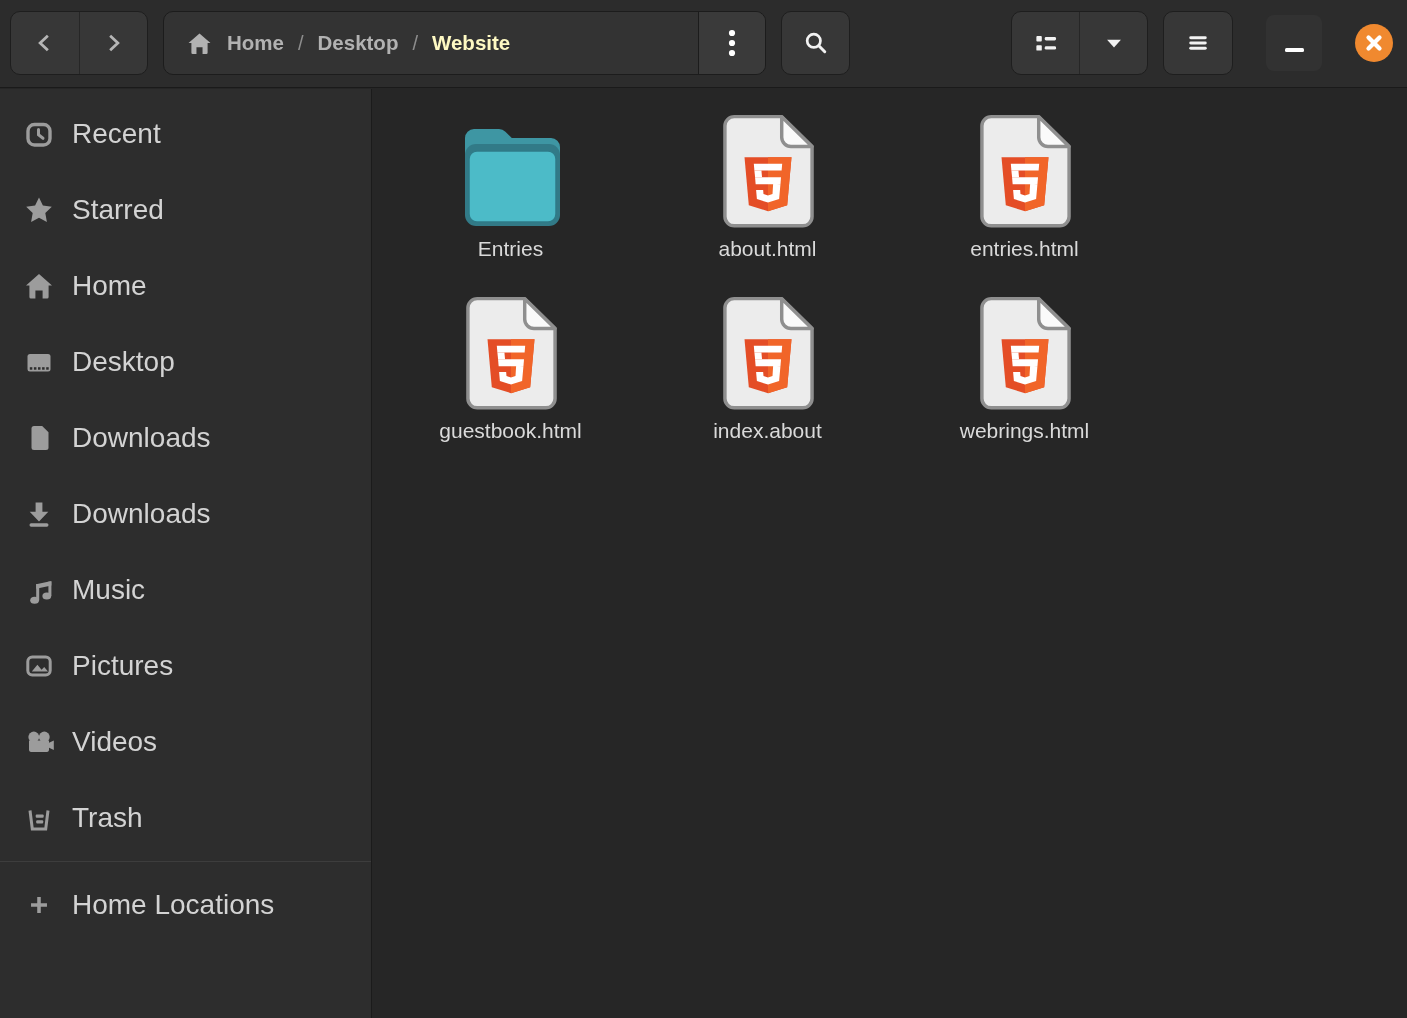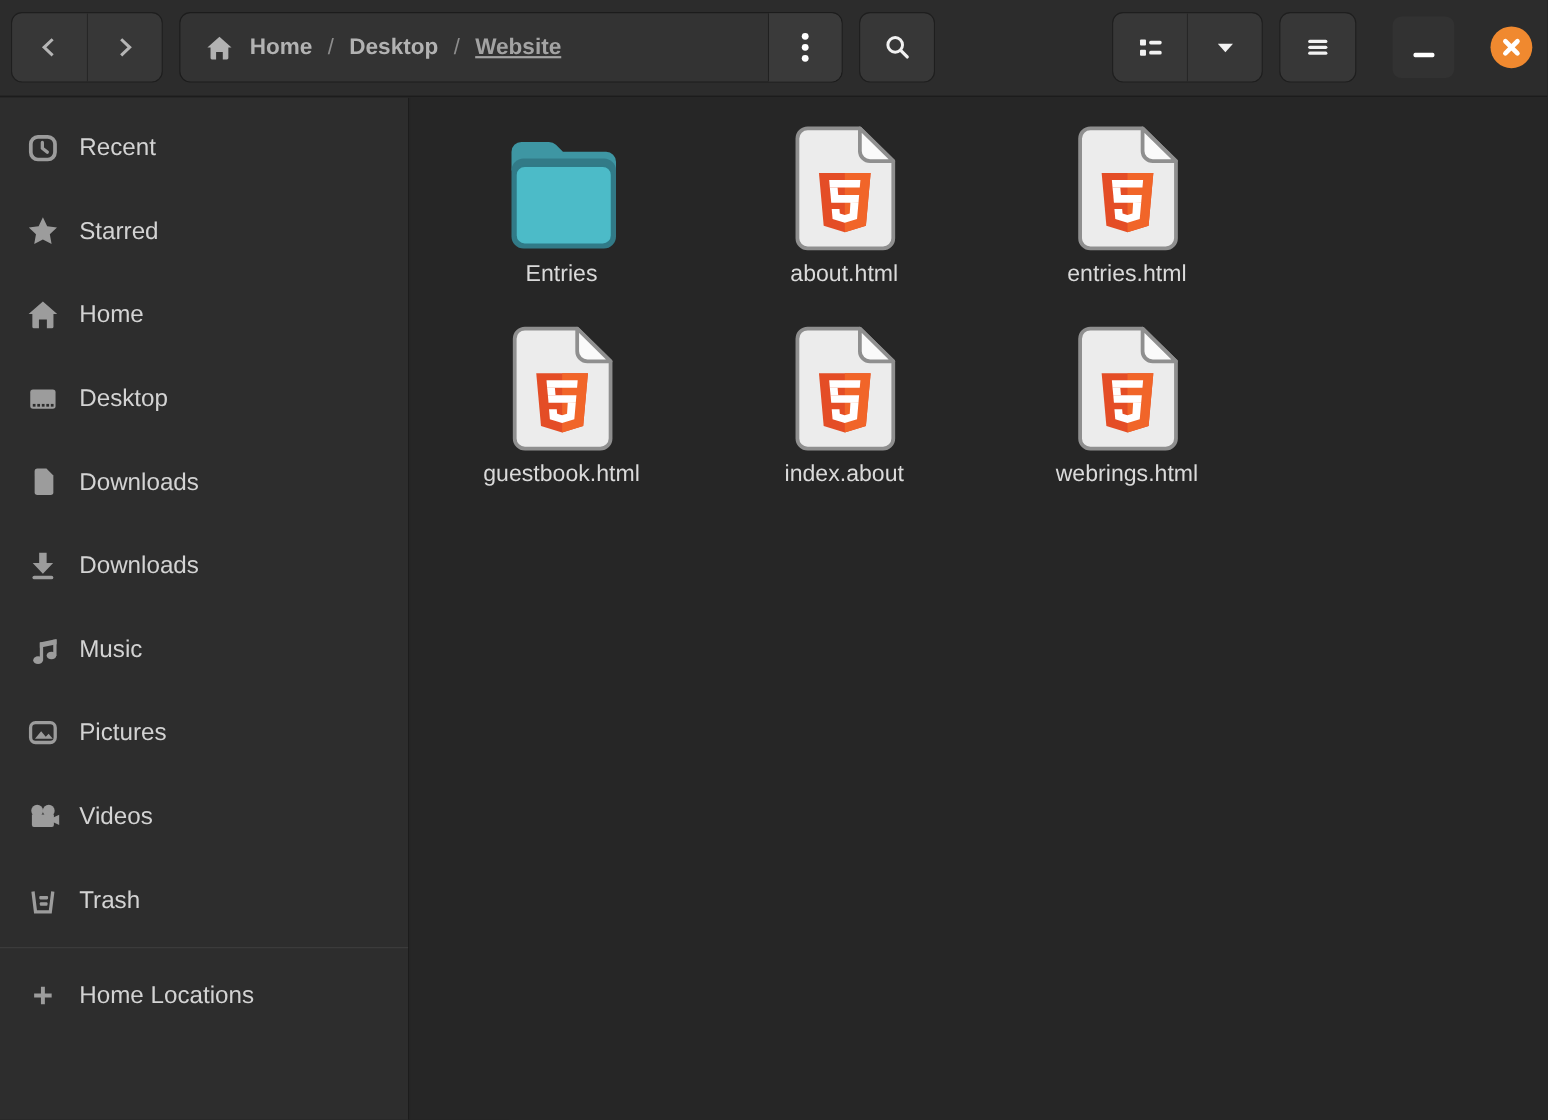--- a/index.html
+++ b/index.html
@@ -46,38 +46,38 @@
   }
 
   
   .pathbar {
     position:absolute; left:163px; top:11px; width:603px; height:64px;
     background:#333333; border:1px solid #1c1c1c; border-radius:10px;
     display:flex; align-items:center;
   }
   .pathbar .home-ic { margin-left:22px; display:flex; }
   .crumb { font-size:20.5px; font-weight:700; color:#b2b2b2; margin-left:14px; }
-  .crumb.current { color:#a3a3a3;text-decoration:underline; }
+  .crumb.current { color:#fef9c3; }
   .sep { font-size:20px; font-weight:400; color:#8d8d8d; margin-left:14px; }
   .dots-seg {
     margin-left:auto; width:67px; height:62px;
     background:#3a3a3a; border:none; border-left:1px solid #1c1c1c;
     border-radius:0 9px 9px 0;
     display:flex; align-items:center; justify-content:center;
   }
 
   
   .sidebar {
     position:absolute; top:89px; left:0; bottom:0; width:372px;
     background:#2d2d2d; border-right:1px solid #1b1b1b;
     padding-top:7px;
   }
   .side-item { height:76px; display:flex; align-items:center; padding-left:23px; }
   .side-icon { width:32px; height:32px; margin-right:17px; display:flex; align-items:center; justify-content:center; }
-  .side-label { font-size:22px; color:#d3d3d3; }
+  .side-label { font-size:28px; color:#d3d3d3; }
   .side-divider { height:1px; background:#3d3d3d; margin:5px 0; }
 
   
   .content {
     position:absolute; top:89px; left:373px; right:0; bottom:0;
     background:#262626; padding:23px 0 0 9px;
   }
   .grid { display:flex; flex-wrap:wrap; }
   .file-item {
     width:257px; height:182px;

